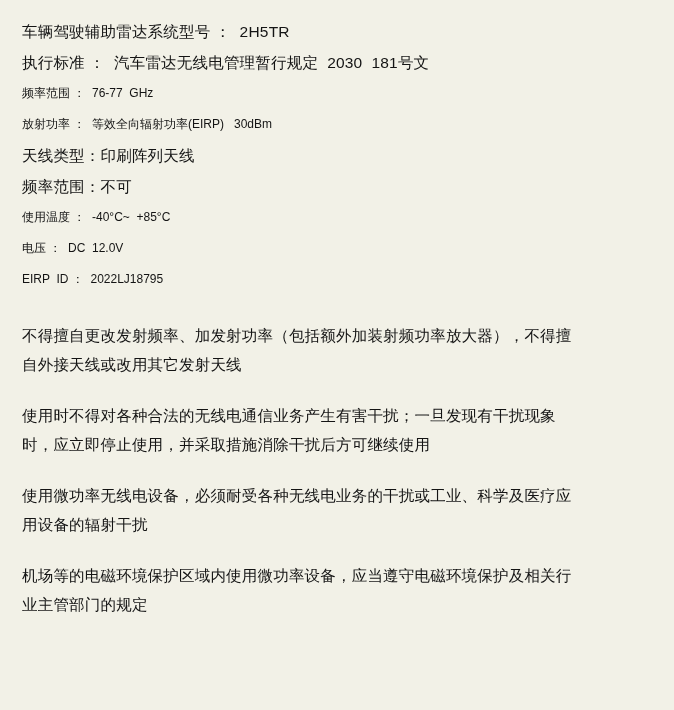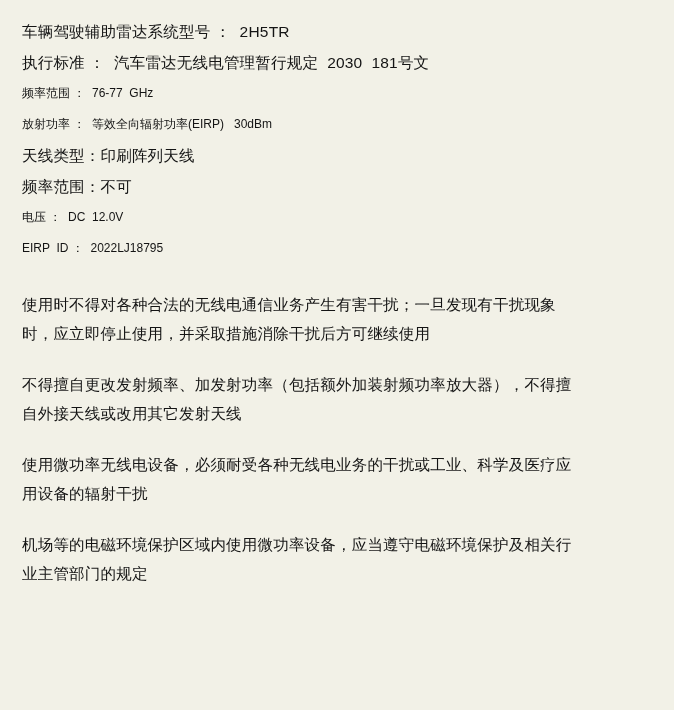--- a/index.html
+++ b/index.html
@@ -58,24 +58,25 @@
 
 <div class="page">
 
   <ul class="spec-list">
     <li class="spec-row">车辆驾驶辅助雷达系统型号 ：  2H5TR</li>
     <li class="spec-row">执行标准 ：  汽车雷达无线电管理暂行规定  2030  181号文</li>
     <li class="spec-row mono">频率范围 ：  76-77  GHz</li>
     <li class="spec-row mono">放射功率 ：  等效全向辐射功率(EIRP)   30dBm</li>
     <li class="spec-row">天线类型：印刷阵列天线</li>
     <li class="spec-row">频率范围：不可</li>
+    <li class="spec-row mono">使用温度 ：  -40°C~  +85°C</li>
     <li class="spec-row mono">电压 ：  DC  12.0V</li>
     <li class="spec-row mono">EIRP  ID ：  2022LJ18795</li>
   </ul>
 
   <div class="notes">
+    <p class="note">不得擅自更改发射频率、加发射功率（包括额外加装射频功率放大器），不得擅自外接天线或改用其它发射天线</p>
     <p class="note">使用时不得对各种合法的无线电通信业务产生有害干扰；一旦发现有干扰现象时，应立即停止使用，并采取措施消除干扰后方可继续使用</p>
-    <p class="note">不得擅自更改发射频率、加发射功率（包括额外加装射频功率放大器），不得擅自外接天线或改用其它发射天线</p>
     <p class="note">使用微功率无线电设备，必须耐受各种无线电业务的干扰或工业、科学及医疗应用设备的辐射干扰</p>
     <p class="note">机场等的电磁环境保护区域内使用微功率设备，应当遵守电磁环境保护及相关行业主管部门的规定</p>
   </div>
 
 </div>
 
 </body></html>

